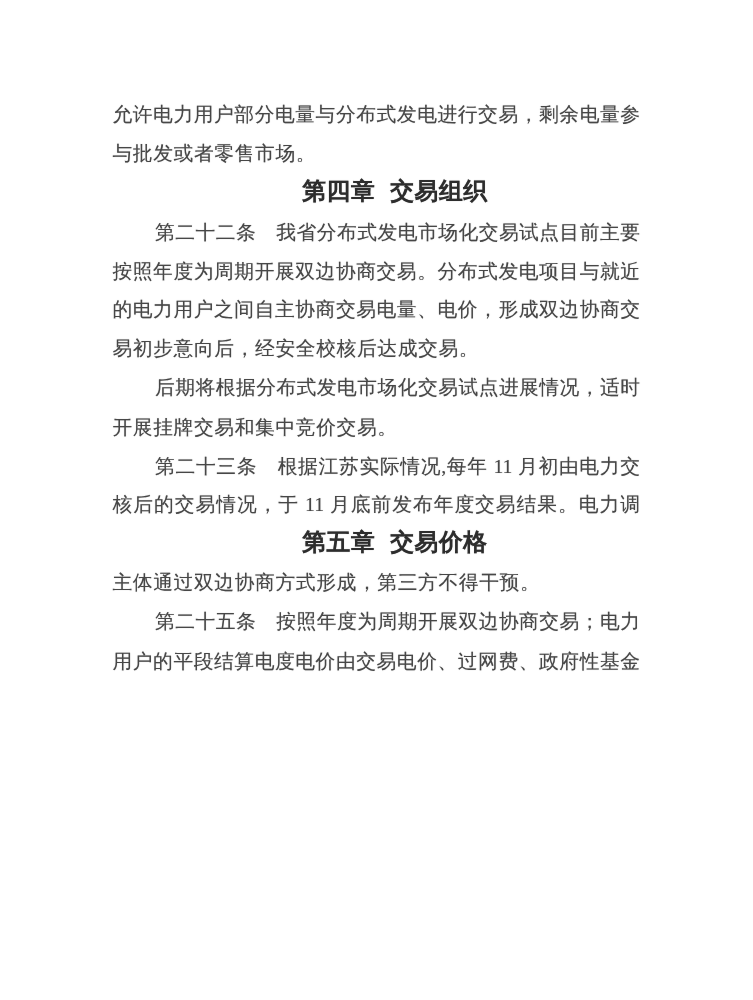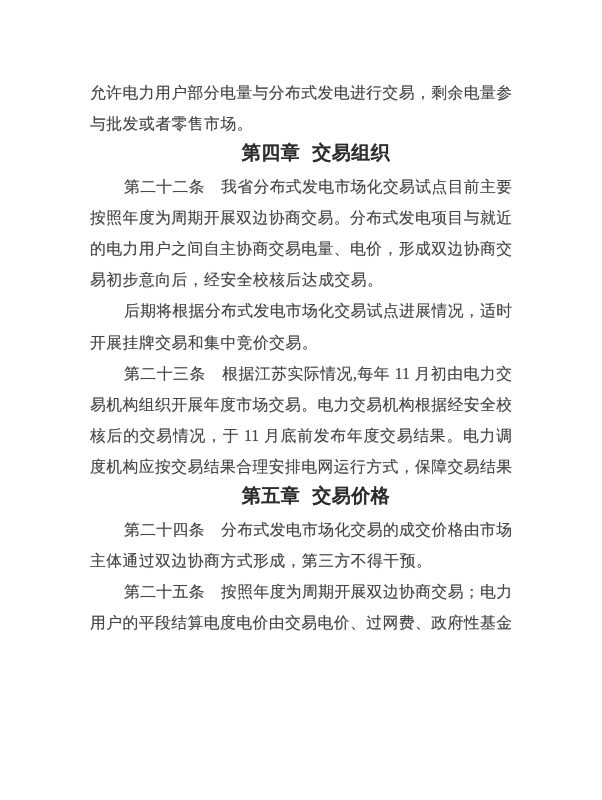--- a/index.html
+++ b/index.html
@@ -63,22 +63,19 @@
       <div class="line justify">允许电力用户部分电量与分布式发电进行交易，剩余电量参</div>
       <div class="line">与批发或者零售市场。</div>
       <div class="line heading">第四章 交易组织</div>
       <div class="line first justify">第二十二条　我省分布式发电市场化交易试点目前主要</div>
       <div class="line justify">按照年度为周期开展双边协商交易。分布式发电项目与就近</div>
       <div class="line justify">的电力用户之间自主协商交易电量、电价，形成双边协商交</div>
       <div class="line">易初步意向后，经安全校核后达成交易。</div>
       <div class="line first justify">后期将根据分布式发电市场化交易试点进展情况，适时</div>
       <div class="line">开展挂牌交易和集中竞价交易。</div>
       <div class="line first justify">第二十三条　根据江苏实际情况,每年 11 月初由电力交</div>
-      <div class="line justify">易机构组织开展年度市场交易。电力交易机构根据经安全校</div>
       <div class="line justify">核后的交易情况，于 11 月底前发布年度交易结果。电力调</div>
-      <div class="line justify">度机构应按交易结果合理安排电网运行方式，保障交易结果</div>
       <div class="line heading">第五章 交易价格</div>
-      <div class="line first justify">第二十四条　分布式发电市场化交易的成交价格由市场</div>
       <div class="line">主体通过双边协商方式形成，第三方不得干预。</div>
       <div class="line first justify">第二十五条　按照年度为周期开展双边协商交易；电力</div>
       <div class="line justify">用户的平段结算电度电价由交易电价、过网费、政府性基金</div>
     </div>
 </div>
 
 </body></html>

